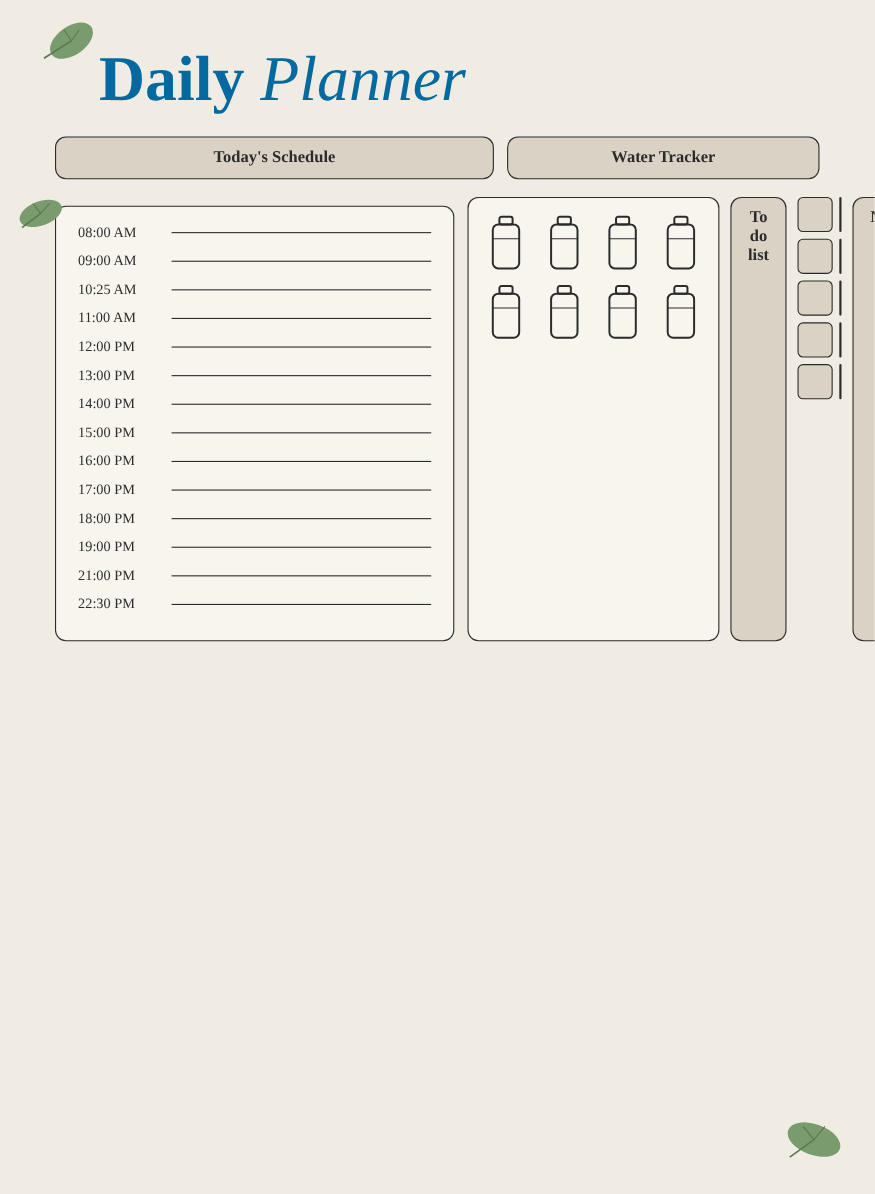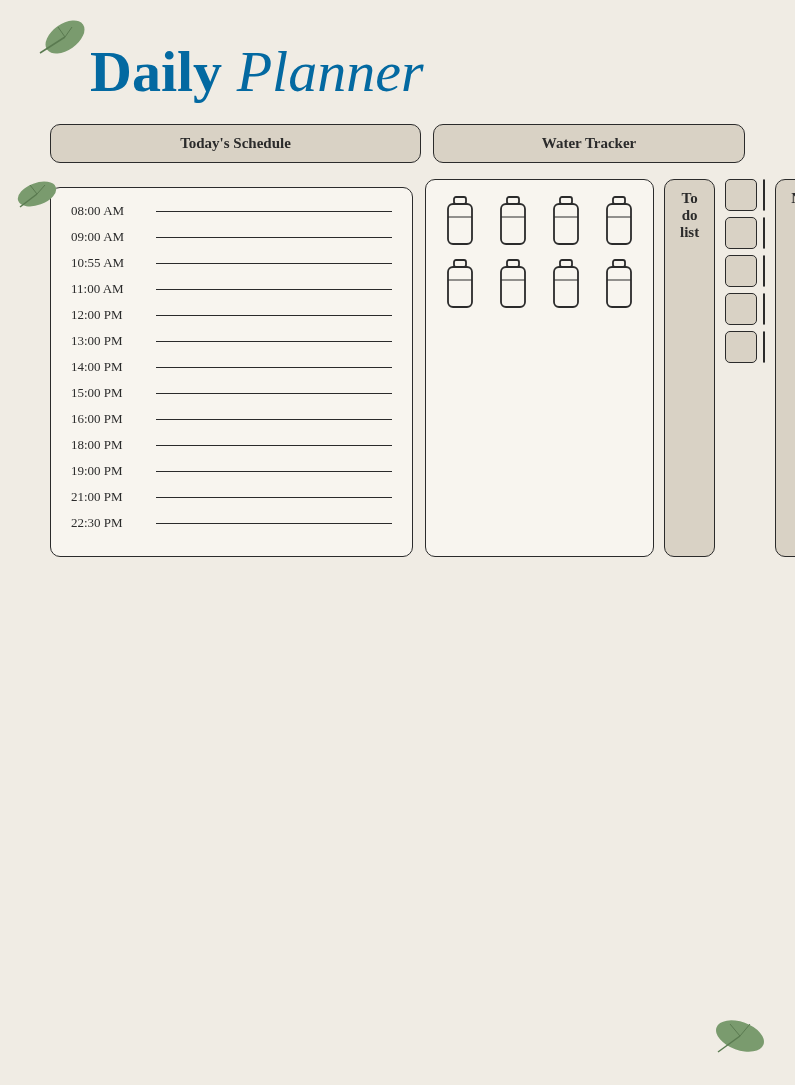--- a/index.html
+++ b/index.html
@@ -206,21 +206,21 @@
       display: flex;
       gap: 12px;
       margin-bottom: 16px;
     }
 
     .headers-row .section-header {
       flex: 1;
     }
 
     .headers-row .section-header.right {
-      width: 312px;
+      width: 284px;
       flex: none;
     }
   </style>
 </head>
 <body>
 
 <div class="page">
 
   <svg class="leaf-top-left" viewBox="0 0 60 45" xmlns="http://www.w3.org/2000/svg">
     <ellipse cx="35" cy="22" rx="22" ry="13" fill="#7a9b6e" transform="rotate(-35 35 22)"></ellipse>
@@ -254,21 +254,21 @@
 
       <div class="time-row">
             <span class="time-label">08:00 AM</span>
             <div class="time-line"></div>
           </div>
           <div class="time-row">
             <span class="time-label">09:00 AM</span>
             <div class="time-line"></div>
           </div>
           <div class="time-row">
-            <span class="time-label">10:55 AM</span>
+            <span class="time-label">10:25 AM</span>
             <div class="time-line"></div>
           </div>
           <div class="time-row">
             <span class="time-label">11:00 AM</span>
             <div class="time-line"></div>
           </div>
           <div class="time-row">
             <span class="time-label">12:00 PM</span>
             <div class="time-line"></div>
           </div>
@@ -279,20 +279,24 @@
           <div class="time-row">
             <span class="time-label">14:00 PM</span>
             <div class="time-line"></div>
           </div>
           <div class="time-row">
             <span class="time-label">15:00 PM</span>
             <div class="time-line"></div>
           </div>
           <div class="time-row">
             <span class="time-label">16:00 PM</span>
+            <div class="time-line"></div>
+          </div>
+          <div class="time-row">
+            <span class="time-label">17:00 PM</span>
             <div class="time-line"></div>
           </div>
           <div class="time-row">
             <span class="time-label">18:00 PM</span>
             <div class="time-line"></div>
           </div>
           <div class="time-row">
             <span class="time-label">19:00 PM</span>
             <div class="time-line"></div>
           </div>

